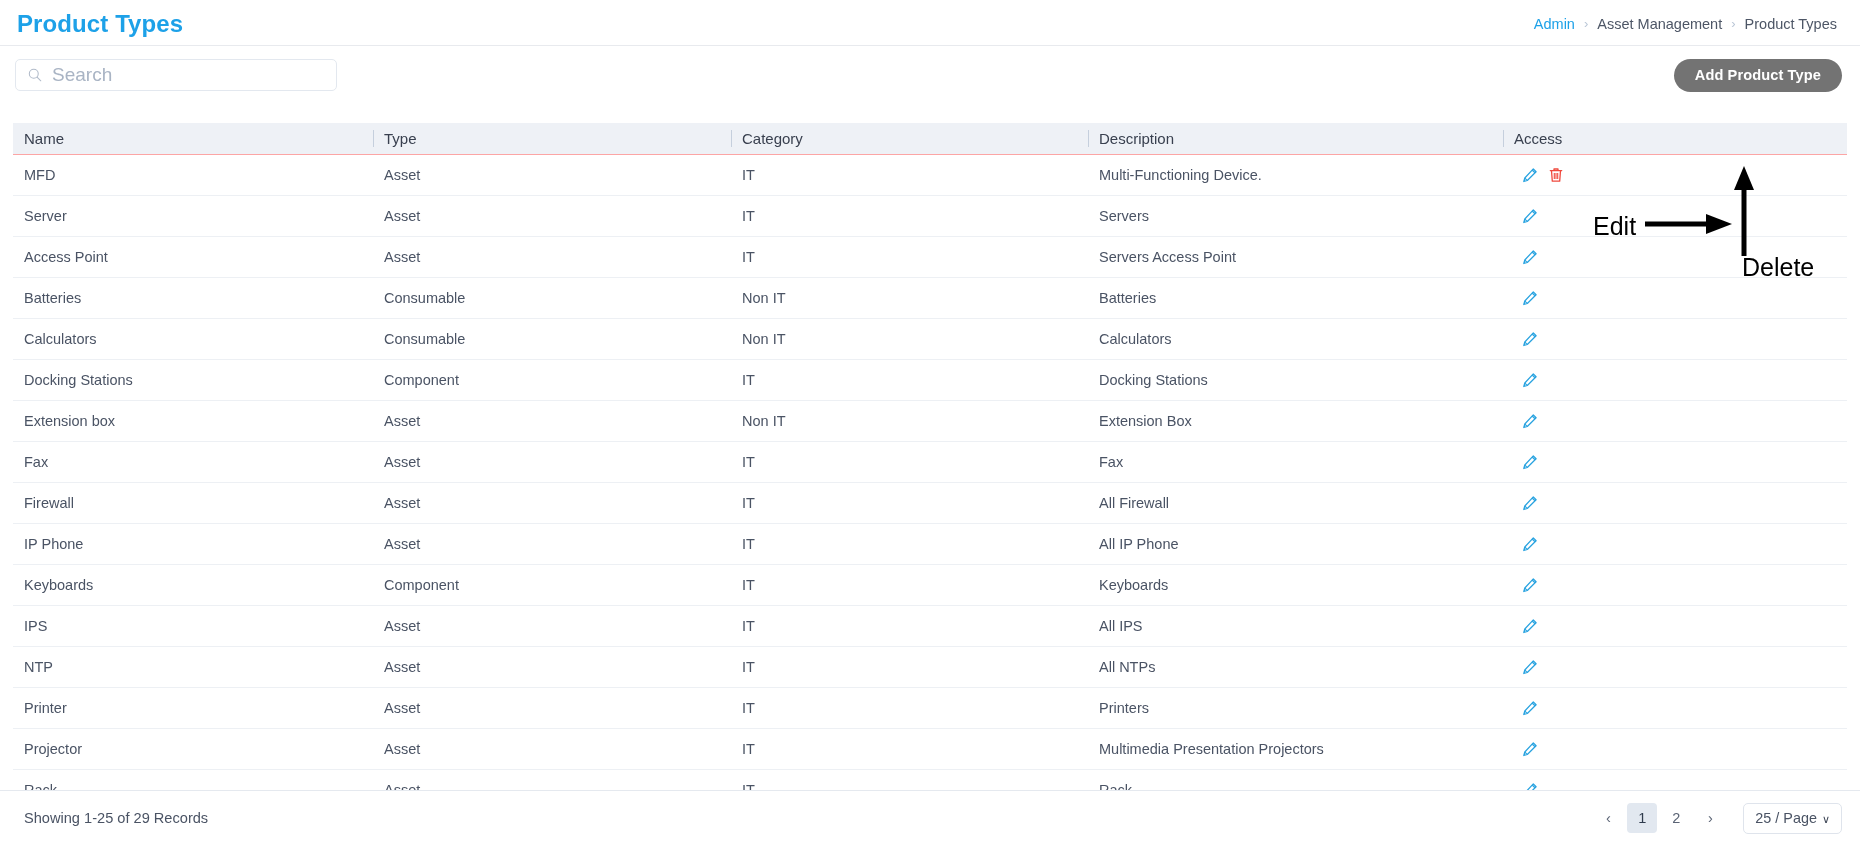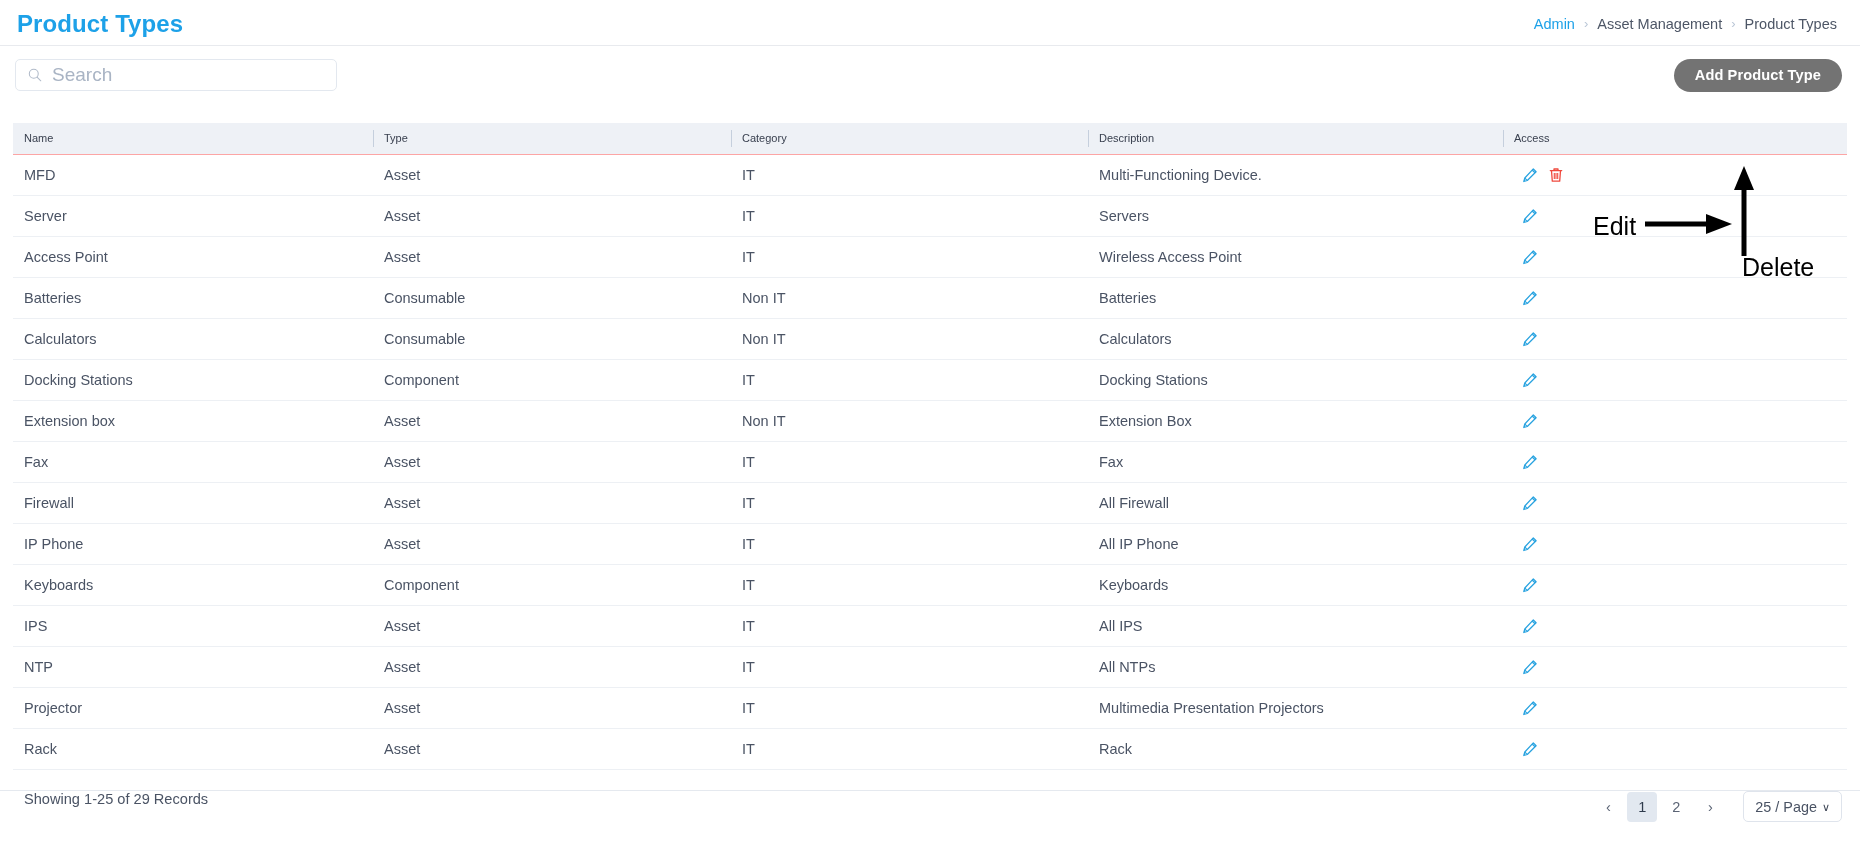--- a/index.html
+++ b/index.html
@@ -113,21 +113,21 @@
     font-size: 14.5px;
   }
   #grid thead th {
     background: #eef1f6;
     color: #39404f;
     font-weight: normal;
     text-align: left;
     height: 31px;
     padding: 0 0 0 11px;
     position: relative;
-    font-size: 11px;
+    font-size: 15px;
     vertical-align: middle;
   }
   #grid thead th + th::before {
     content: "";
     position: absolute;
     left: 0; top: 7px; bottom: 7px;
     width: 1px;
     background: #c5cfdd;
   }
   #grid tbody td {
@@ -165,21 +165,21 @@
   }
 
   
   #footer {
     position: absolute;
     left: 0; right: 0; bottom: 0;
     height: 55px;
     background: #ffffff;
     border-top: 1px solid #e5e9ef;
     display: flex;
-    align-items: flex-start;
+    align-items: center;
     justify-content: space-between;
     padding: 0 18px 0 24px;
   }
   #records-text {
     font-size: 14.6px;
     color: #4a5364;
   }
   #pager {
     display: flex;
     align-items: center;
@@ -320,21 +320,21 @@
                   <line x1="2.9" y1="11.1" x2="4.9" y2="13.1" stroke="#29a3e0" stroke-width="1.25"></line>
                 </svg>
               </span>
             </div>
           </td>
         </tr>
         <tr>
           <td class="col-name">Access Point</td>
           <td class="col-type">Asset</td>
           <td class="col-category">IT</td>
-          <td class="col-desc">Wireless Access Point</td>
+          <td class="col-desc">Servers Access Point</td>
           <td class="col-actions actions-cell">
             <div class="action-icons">
               <span class="icon-btn">
                 <svg width="16" height="16" viewBox="0 0 16 16" fill="none">
                   <path d="M11.3 1.9 L14.1 4.7 L5.3 13.5 L1.8 14.5 L2.8 11.0 Z" stroke="#29a3e0" stroke-width="1.25" stroke-linejoin="round"></path>
                   <line x1="10.2" y1="3.0" x2="13.0" y2="5.8" stroke="#29a3e0" stroke-width="1.25"></line>
                   <line x1="2.9" y1="11.1" x2="4.9" y2="13.1" stroke="#29a3e0" stroke-width="1.25"></line>
                 </svg>
               </span>
             </div>
@@ -491,20 +491,37 @@
                 </svg>
               </span>
             </div>
           </td>
         </tr>
         <tr>
           <td class="col-name">NTP</td>
           <td class="col-type">Asset</td>
           <td class="col-category">IT</td>
           <td class="col-desc">All NTPs</td>
+          <td class="col-actions actions-cell">
+            <div class="action-icons">
+              <span class="icon-btn">
+                <svg width="16" height="16" viewBox="0 0 16 16" fill="none">
+                  <path d="M11.3 1.9 L14.1 4.7 L5.3 13.5 L1.8 14.5 L2.8 11.0 Z" stroke="#29a3e0" stroke-width="1.25" stroke-linejoin="round"></path>
+                  <line x1="10.2" y1="3.0" x2="13.0" y2="5.8" stroke="#29a3e0" stroke-width="1.25"></line>
+                  <line x1="2.9" y1="11.1" x2="4.9" y2="13.1" stroke="#29a3e0" stroke-width="1.25"></line>
+                </svg>
+              </span>
+            </div>
+          </td>
+        </tr>
+        <tr>
+          <td class="col-name">Printer</td>
+          <td class="col-type">Asset</td>
+          <td class="col-category">IT</td>
+          <td class="col-desc">Printers</td>
           <td class="col-actions actions-cell">
             <div class="action-icons">
               <span class="icon-btn">
                 <svg width="16" height="16" viewBox="0 0 16 16" fill="none">
                   <path d="M11.3 1.9 L14.1 4.7 L5.3 13.5 L1.8 14.5 L2.8 11.0 Z" stroke="#29a3e0" stroke-width="1.25" stroke-linejoin="round"></path>
                   <line x1="10.2" y1="3.0" x2="13.0" y2="5.8" stroke="#29a3e0" stroke-width="1.25"></line>
                   <line x1="2.9" y1="11.1" x2="4.9" y2="13.1" stroke="#29a3e0" stroke-width="1.25"></line>
                 </svg>
               </span>
             </div>

